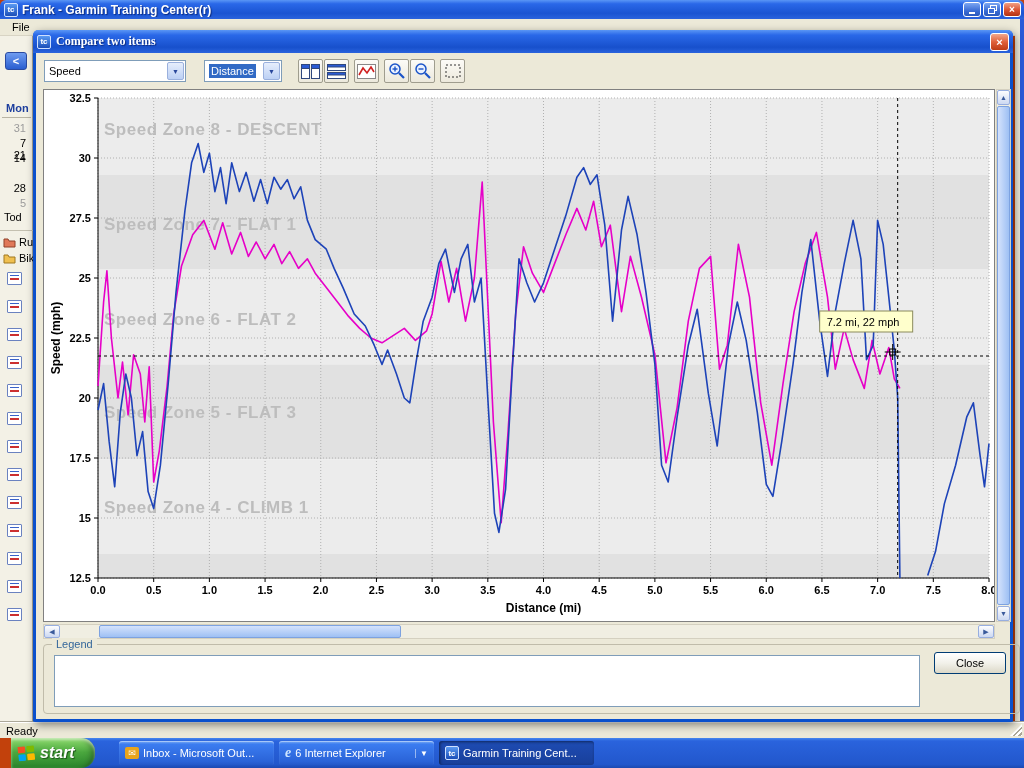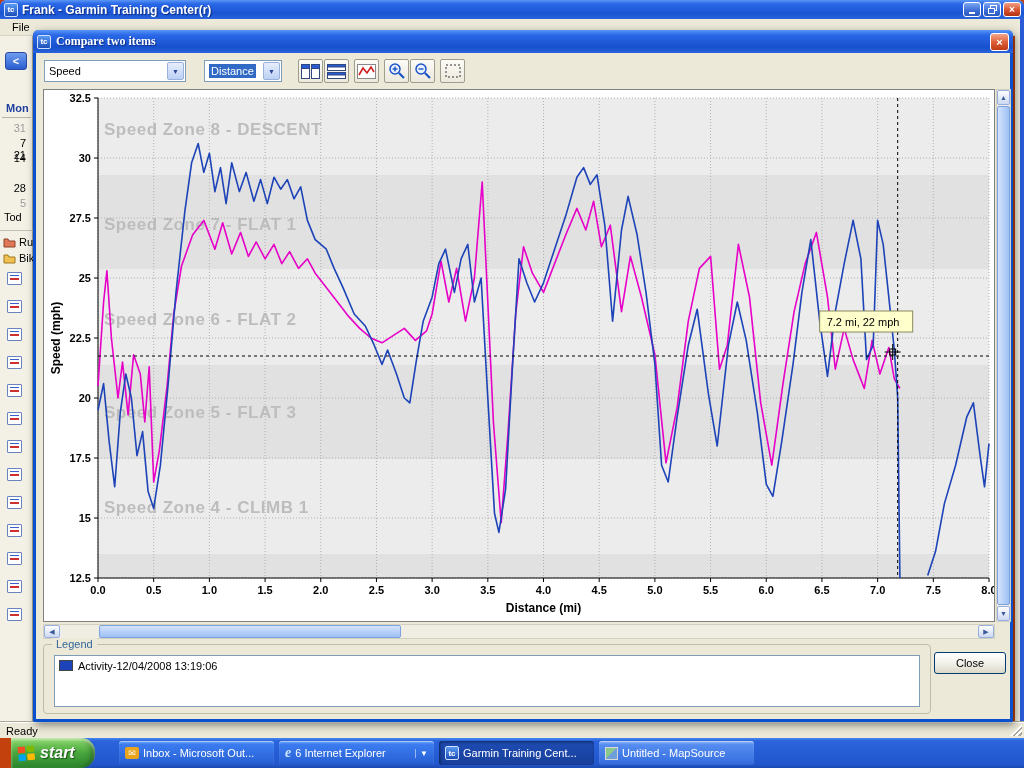--- a/index.html
+++ b/index.html
@@ -79,21 +79,21 @@
 
   
   .sb-track { position:absolute; background:#f0eee2; border:1px solid #d4d0c0; }
   .sb-btn { position:absolute; border:1px solid #97aee0; border-radius:2px; color:#3a5a9b; font-size:7px;
     background:linear-gradient(180deg,#fdfdfe,#cdd9f2); display:flex; align-items:center; justify-content:center; }
   .sb-thumb { position:absolute; border:1px solid #7da2e0; border-radius:2px;
     background:linear-gradient(180deg,#d4e2fc,#9ec0f4); }
   .sb-thumb.v { background:linear-gradient(90deg,#d4e2fc,#9ec0f4); }
 
   
-  .groupbox { position:absolute; left:7px; top:614px; width:888px; height:70px; border:1px solid #c0bcaa;
+  .groupbox { position:absolute; left:7px; top:614px; width:977px; height:70px; border:1px solid #c0bcaa;
     border-radius:4px; }
   .gb-label { position:absolute; left:8px; top:-7px; background:#ece9d8; padding:0 4px; color:#33669a; }
   .legend-list { position:absolute; left:10px; top:10px; width:866px; height:52px; background:#fff;
     border:1px solid #7f9db9; padding:2px 4px; overflow:hidden; }
   .legend-row { display:flex; align-items:center; gap:5px; height:15px; }
   .swatch { width:14px; height:11px; border:1px solid #444; }
 
   .xp-btn { position:absolute; left:898px; top:622px; width:72px; height:22px; border:1px solid #003c74;
     border-radius:3px; background:linear-gradient(180deg,#ffffff,#f2f1ea 50%,#dcd8c8);
     display:flex; align-items:center; justify-content:center; }
@@ -432,24 +432,20 @@
 
     <div class="sb-track" style="left:7px;top:594px;width:952px;height:15px">
       <div class="sb-btn" style="left:0;top:0;width:16px;height:13px">◀</div>
       <div class="sb-thumb" style="left:55px;top:0;width:302px;height:13px"></div>
       <div class="sb-btn" style="right:0;top:0;width:16px;height:13px">▶</div>
     </div>
 
     <div class="groupbox">
       <span class="gb-label">Legend</span>
       <div class="legend-list">
-        <div class="legend-row">
-          <span class="swatch" style="background: rgb(29, 67, 184);"></span>
-          <span>Activity-12/04/2008 13:19:06</span>
-        </div>
       </div>
     </div>
 
     <div class="xp-btn">
         <span>Close</span>
       </div>
   </div>
 
   <div class="abs taskbar">
     <div class="start-btn">
@@ -470,20 +466,16 @@
       <span class="ie-e">e</span>
       <span class="task-label">6 Internet Explorer</span>
       <span class="grp-chevron">▼</span>
     </div>
     <div class="task-btn active" style="left:428px">
       <span class="tc-ico">
           <span>tc</span>
         </span>
       <span class="task-label">Garmin Training Cent...</span>
     </div>
-    <div class="task-btn light" style="left:588px">
-      <span class="ms-ico"></span>
-      <span class="task-label">Untitled - MapSource</span>
-    </div>
 
   </div>
 
 </div>
 
 </body></html>

